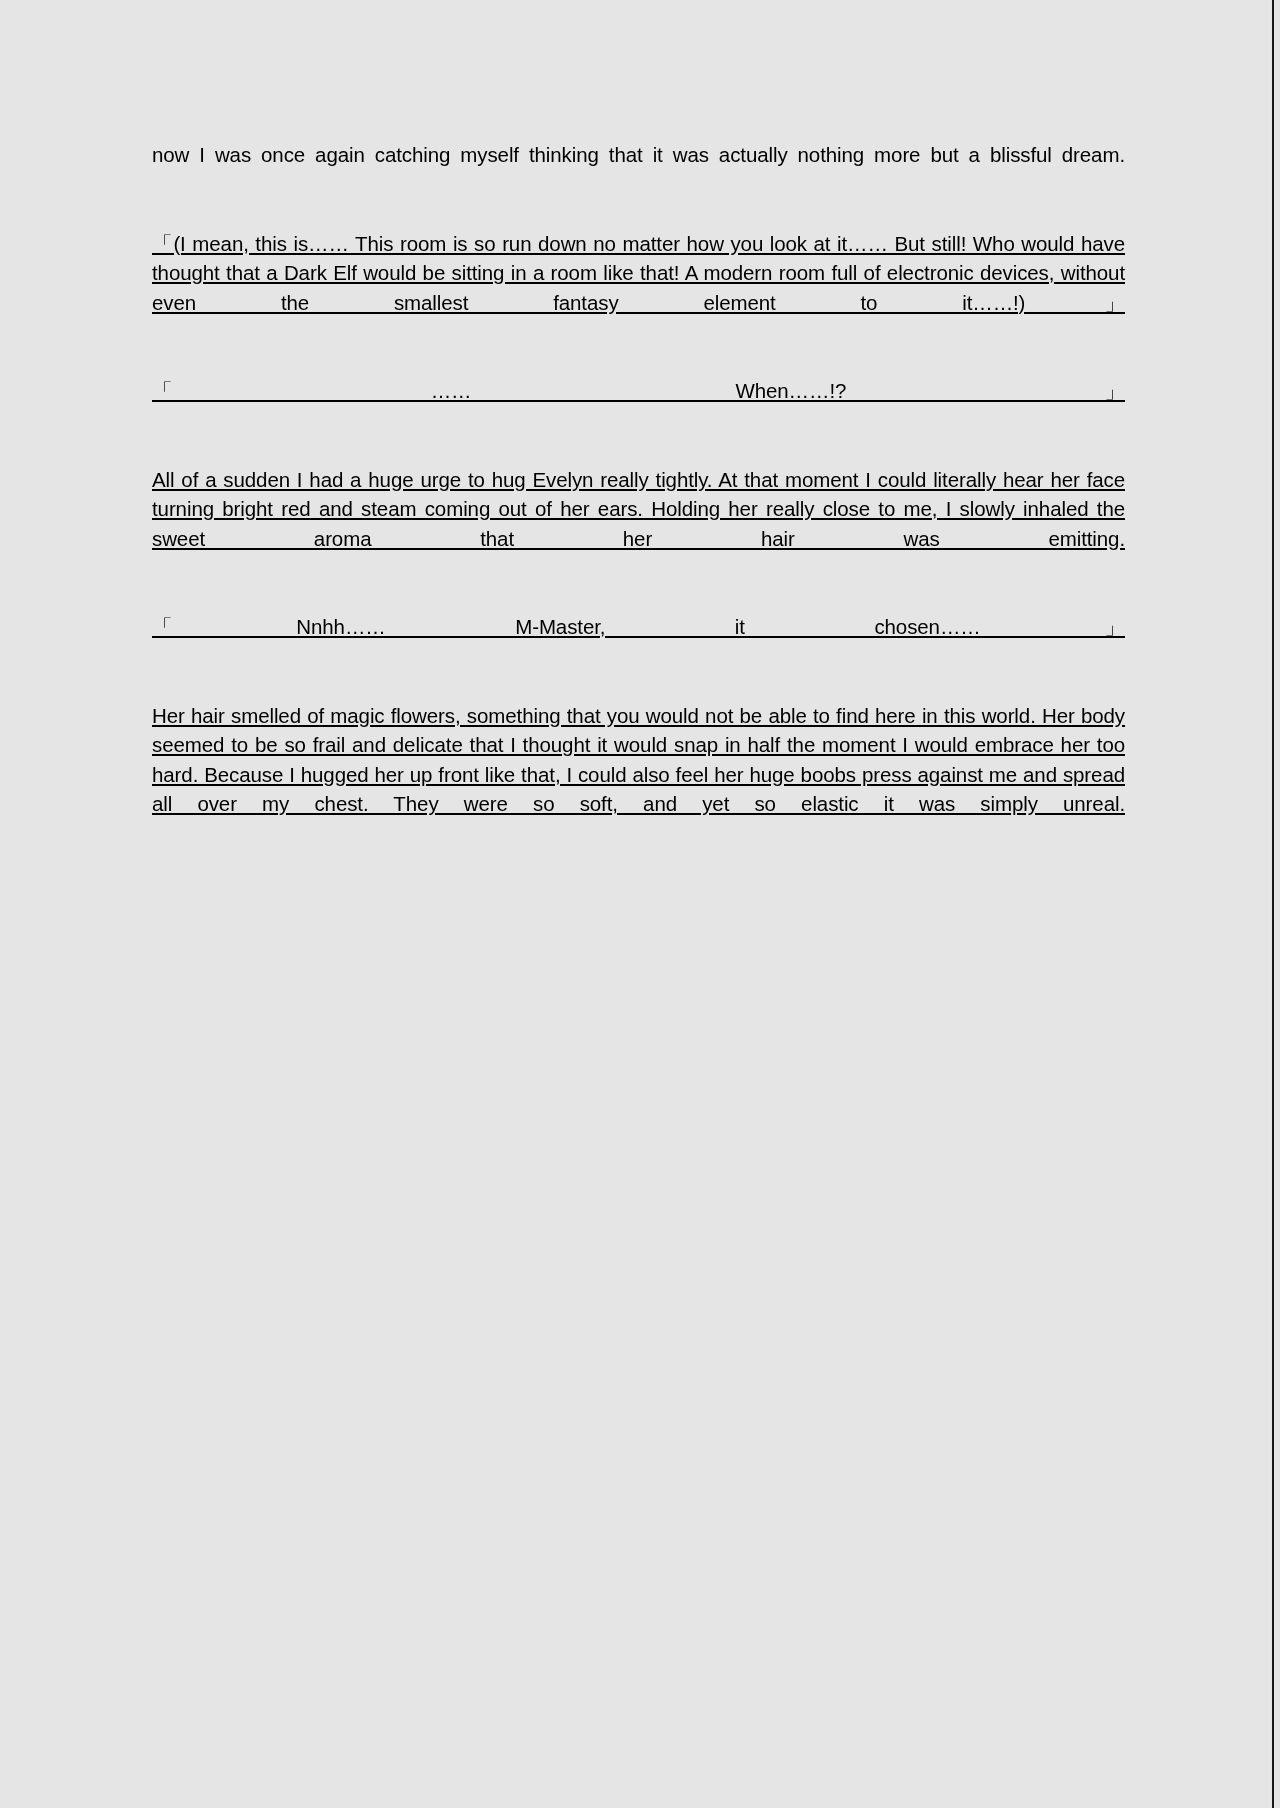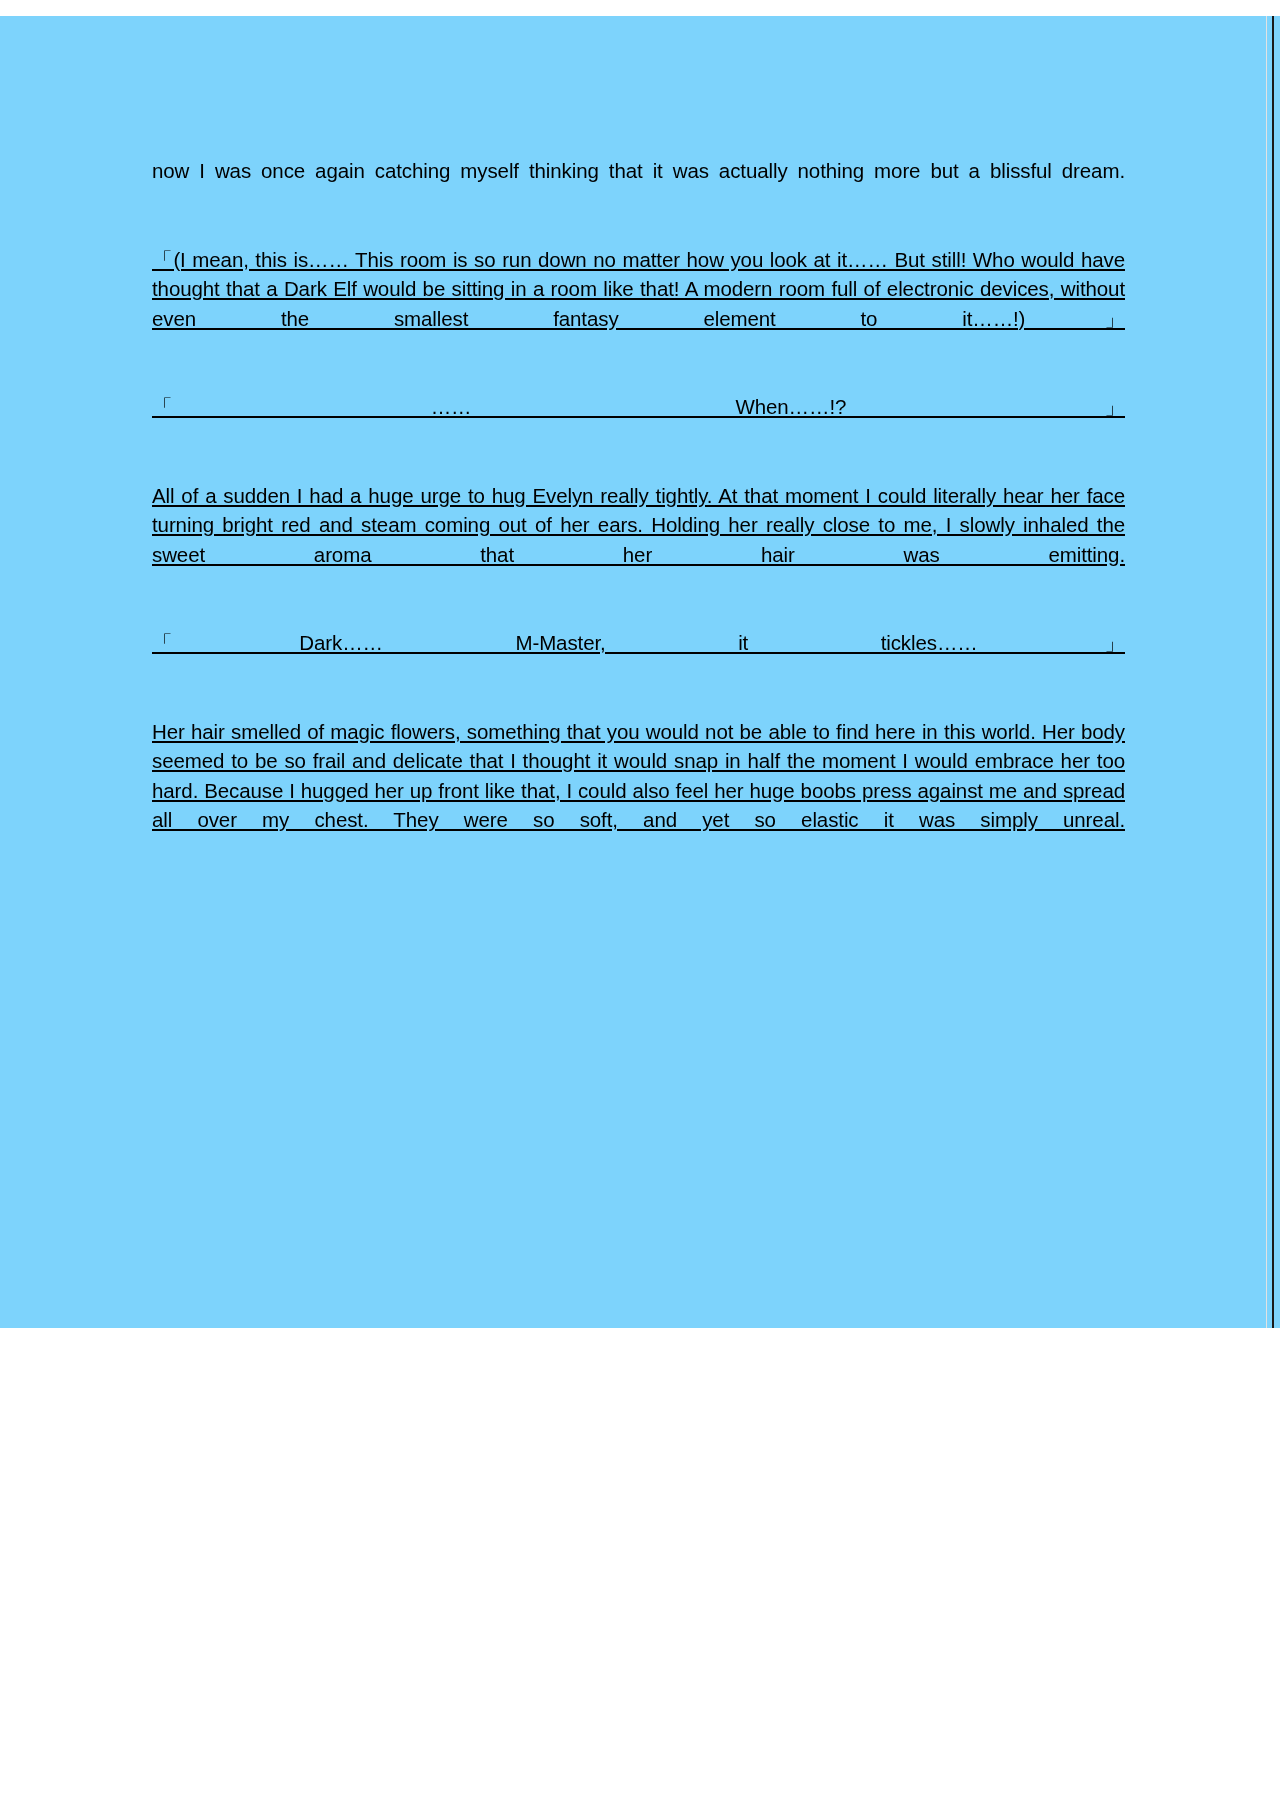--- a/index.html
+++ b/index.html
@@ -7,25 +7,24 @@
     margin: 0;
     padding: 0;
     background: #ffffff;
   }
   body {
     font-family: "Liberation Sans", "DejaVu Sans", sans-serif;
   }
   .page {
     position: relative;
     width: 1280px;
-    height: 1312px;
-    background: #7dd3fc;
+    height: 1808px;
+    background: #e5e5e5;
     box-sizing: border-box;
     overflow: hidden;
-    margin-top: 16px;
   }
   
   .page-edge-right {
     position: absolute;
     top: 0;
     right: 6px;
     width: 2px;
     height: 1808px;
     background: #1a1a1a;
   }
@@ -72,17 +71,17 @@
 <div class="page">
 
   <div class="page-edge-right-hairline"></div>
   <div class="page-edge-right"></div>
 
   <div class="text-column">
     <p class="para">now I was once again catching myself thinking that it was actually nothing more but a blissful dream.</p>
     <p class="para">「(I mean, this is…… This room is so run down no matter how you look at it…… But still! Who would have thought that a Dark Elf would be sitting in a room like that! A modern room full of electronic devices, without even the smallest fantasy element to it……!)」</p>
     <p class="para">「…… When……!?」</p>
     <p class="para">All of a sudden I had a huge urge to hug Evelyn really tightly. At that moment I could literally hear her face turning bright red and steam coming out of her ears. Holding her really close to me, I slowly inhaled the sweet aroma that her hair was emitting.</p>
-    <p class="para">「Dark…… M-Master, it tickles……」</p>
+    <p class="para">「Nnhh…… M-Master, it chosen……」</p>
     <p class="para">Her hair smelled of magic flowers, something that you would not be able to find here in this world. Her body seemed to be so frail and delicate that I thought it would snap in half the moment I would embrace her too hard. Because I hugged her up front like that, I could also feel her huge boobs press against me and spread all over my chest. They were so soft, and yet so elastic it was simply unreal.</p>
   </div>
 
 </div>
 
 </body></html>

